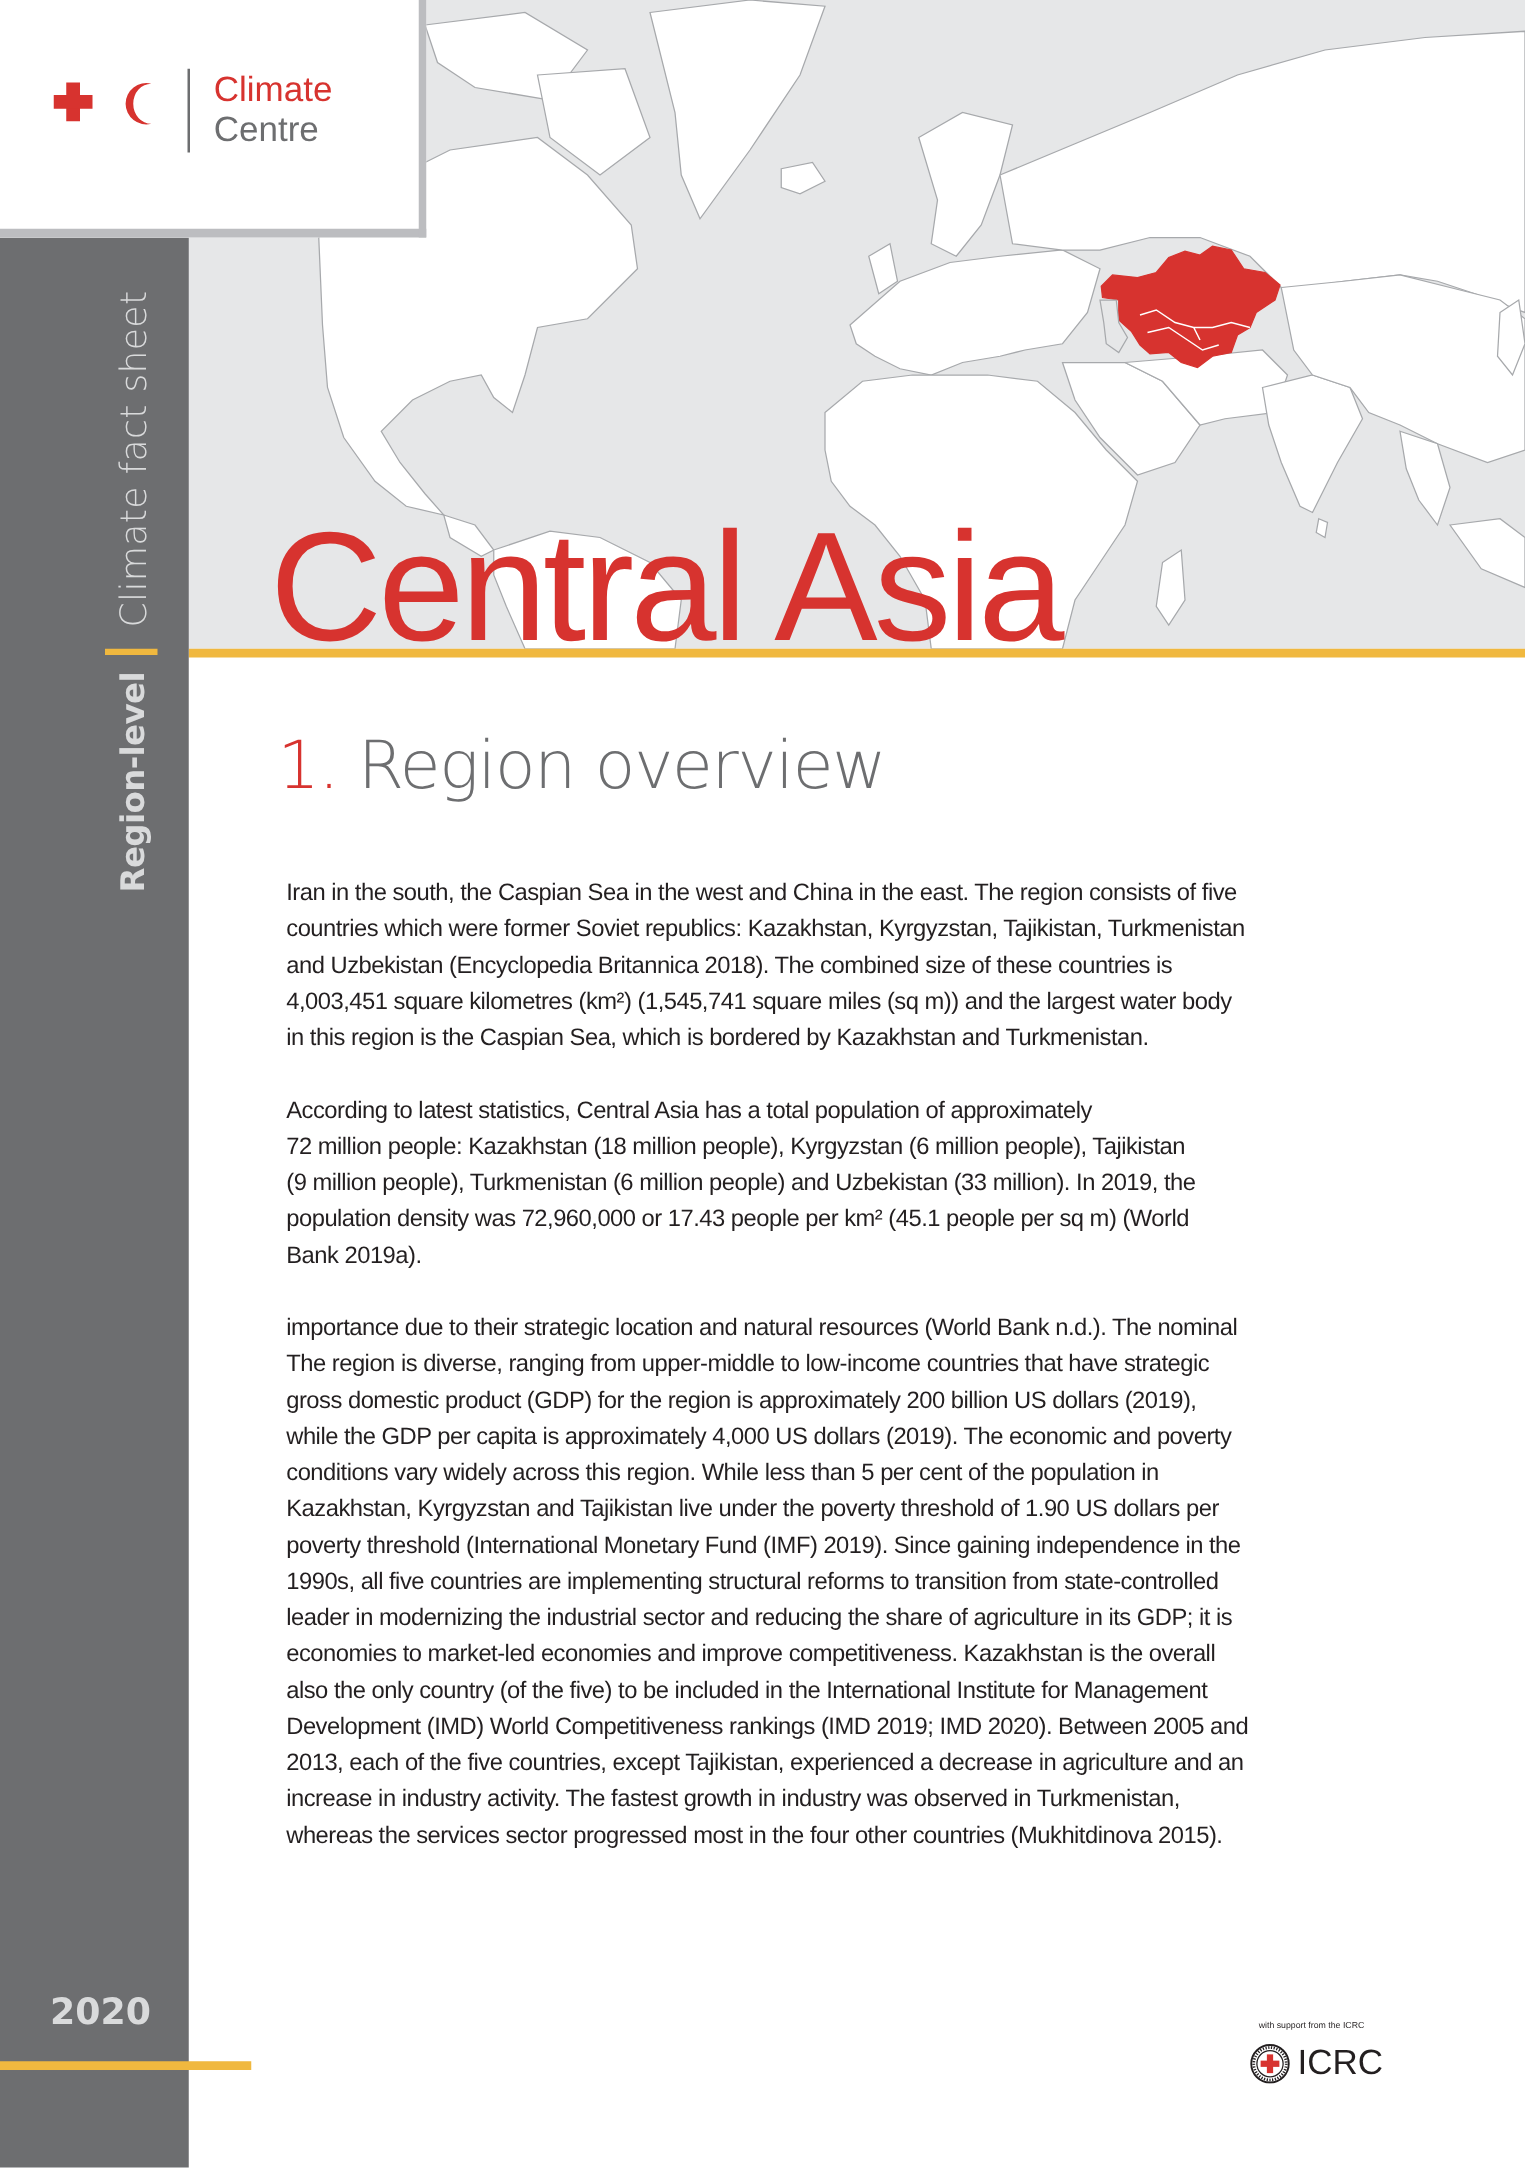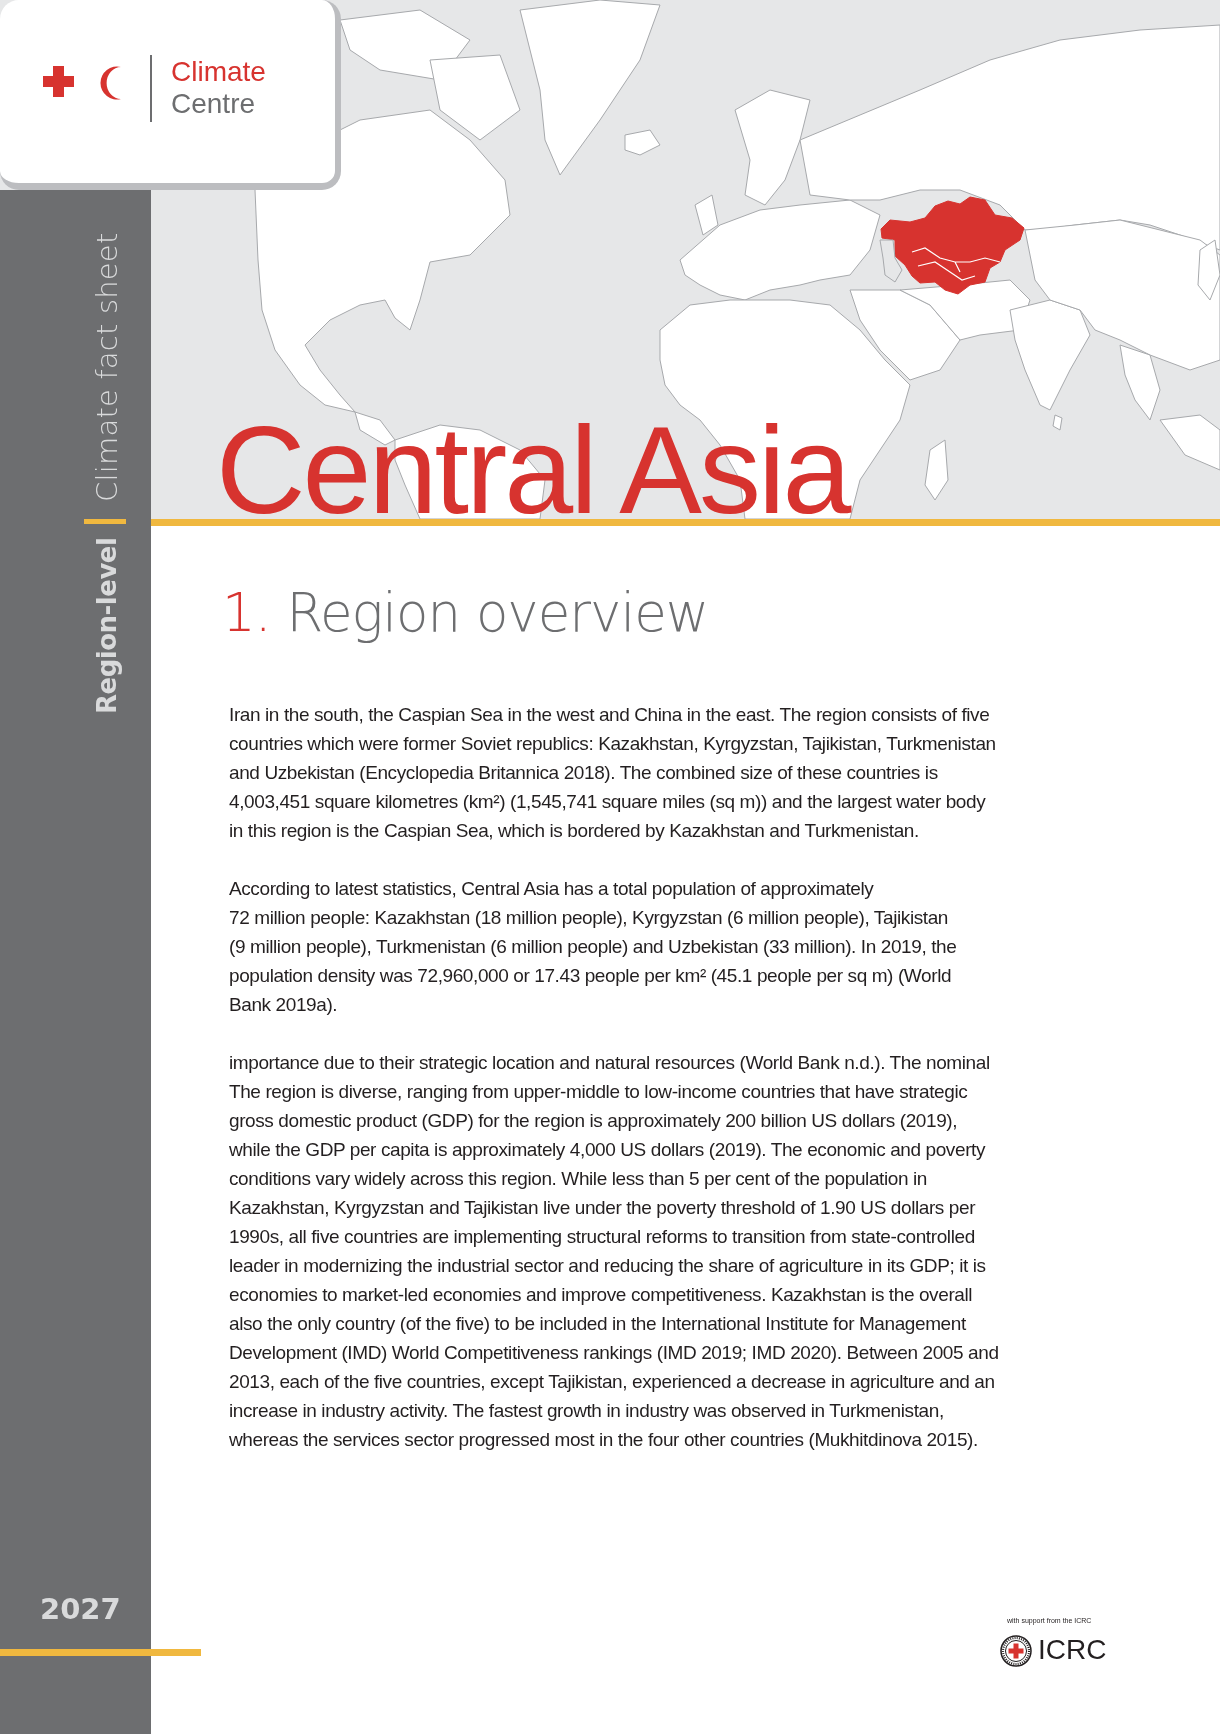--- a/index.html
+++ b/index.html
@@ -17,21 +17,20 @@
   .gold-rule {
     position: absolute; left: 151px; top: 519px; width: 1069px; height: 7px;
     background: #f0b83f;
   }
   
   .logo-box {
     position: absolute; left: 0; top: 0; width: 335px; height: 183px;
     background: #ffffff;
     border-right: 6px solid #bcbdc0; border-bottom: 7px solid #bcbdc0;
     z-index: 3;
-    border-radius: 19px;
   }
   .logo-cross { position: absolute; left: 43px; top: 66px; width: 31px; height: 31px; }
   .logo-cross::before, .logo-cross::after { content: ""; position: absolute; background: #d7332f; }
   .logo-cross::before { left: 10px; top: 0; width: 11px; height: 31px; }
   .logo-cross::after { left: 0; top: 10px; width: 31px; height: 11px; }
   .logo-crescent { position: absolute; left: 97px; top: 66px; width: 34px; height: 34px; }
   .logo-divider { position: absolute; left: 150px; top: 55px; width: 2px; height: 67px; background: #6d6e70; }
   .logo-text { position: absolute; left: 171px; top: 56px; line-height: 32px; font-size: 28px; }
   .logo-text .l1 { color: #d7332f; display: block; }
   .logo-text .l2 { color: #6d6e70; display: block; }
@@ -161,21 +160,21 @@
   <div class="logo-text">
     <span class="l1">Climate</span>
     <span class="l2">Centre</span>
   </div>
 </div>
 
 <div class="sidebar"></div>
 <div class="side-sheet">Climate fact sheet</div>
 <div class="side-sep"></div>
 <div class="side-level">Region-level</div>
-<div class="side-year">2027</div>
+<div class="side-year">2020</div>
 <div class="side-gold"></div>
 
 <div class="title">Central Asia</div>
 
 <div class="section-heading">
   <span class="num">1.</span>
   <span>Region overview</span>
 </div>
 
 <div class="body-text">
@@ -193,20 +192,21 @@
     <span class="line">population density was 72,960,000 or 17.43 people per km² (45.1 people per sq m) (World</span>
     <span class="line">Bank 2019a).</span>
   </p>
   <p>
     <span class="line">importance due to their strategic location and natural resources (World Bank n.d.). The nominal</span>
     <span class="line">The region is diverse, ranging from upper-middle to low-income countries that have strategic</span>
     <span class="line">gross domestic product (GDP) for the region is approximately 200 billion US dollars (2019),</span>
     <span class="line">while the GDP per capita is approximately 4,000 US dollars (2019). The economic and poverty</span>
     <span class="line">conditions vary widely across this region. While less than 5 per cent of the population in</span>
     <span class="line">Kazakhstan, Kyrgyzstan and Tajikistan live under the poverty threshold of 1.90 US dollars per</span>
+    <span class="line">poverty threshold (International Monetary Fund (IMF) 2019). Since gaining independence in the</span>
     <span class="line">1990s, all five countries are implementing structural reforms to transition from state-controlled</span>
     <span class="line">leader in modernizing the industrial sector and reducing the share of agriculture in its GDP; it is</span>
     <span class="line">economies to market-led economies and improve competitiveness. Kazakhstan is the overall</span>
     <span class="line">also the only country (of the five) to be included in the International Institute for Management</span>
     <span class="line">Development (IMD) World Competitiveness rankings (IMD 2019; IMD 2020). Between 2005 and</span>
     <span class="line">2013, each of the five countries, except Tajikistan, experienced a decrease in agriculture and an</span>
     <span class="line">increase in industry activity. The fastest growth in industry was observed in Turkmenistan,</span>
     <span class="line">whereas the services sector progressed most in the four other countries (Mukhitdinova 2015).</span>
   </p>
 </div>

